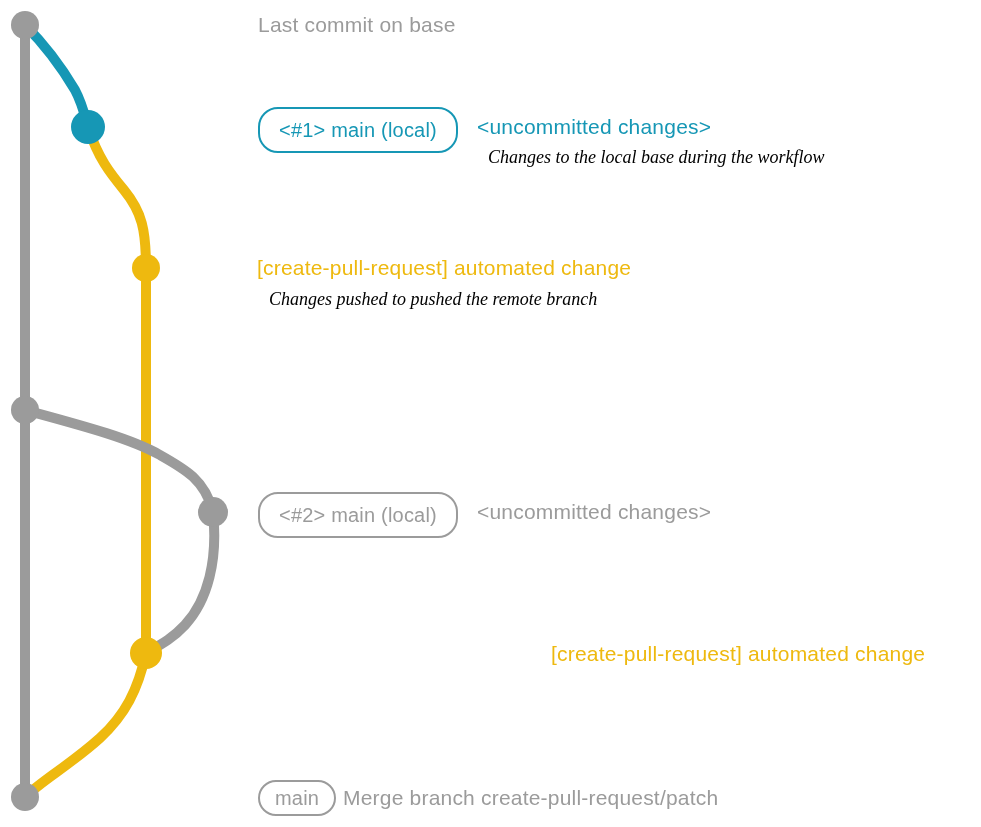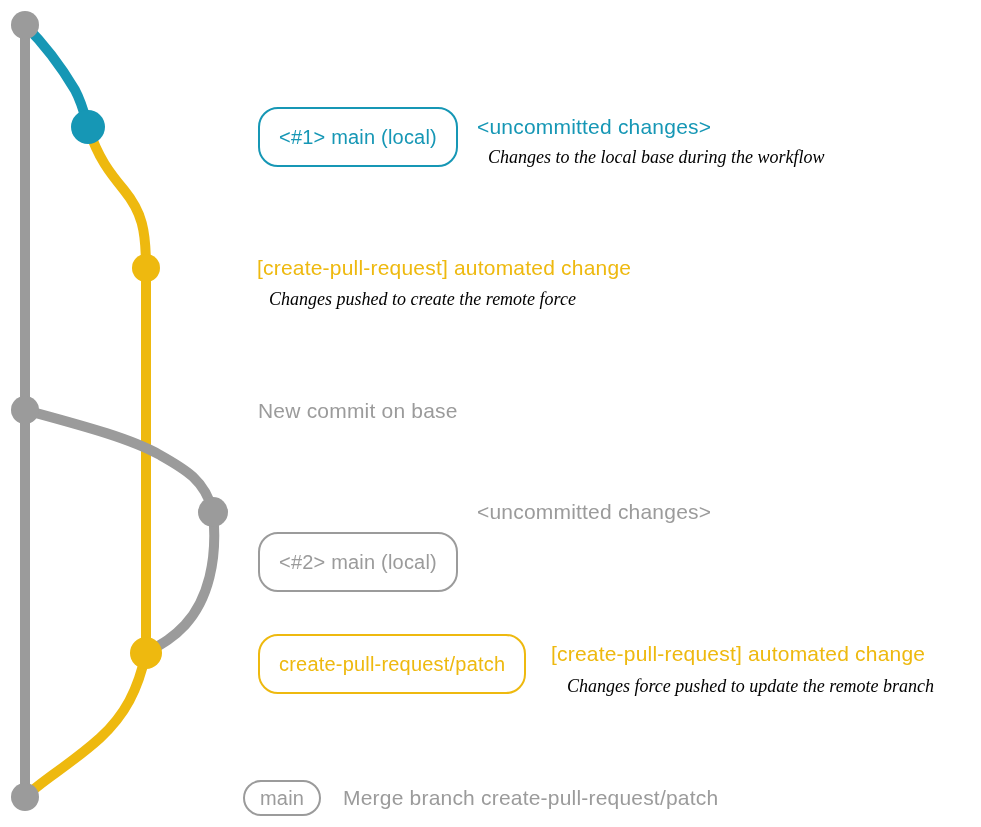--- a/index.html
+++ b/index.html
@@ -10,46 +10,46 @@
   .graph-svg{position:absolute;left:0;top:0;}
   .label{
     position:absolute;font-size:21px;line-height:26px;white-space:nowrap;
     letter-spacing:0.2px;
   }
   .gray{color:#9b9b9b;}
   .blue{color:#1697b5;}
   .yellow{color:#eeb90f;text-align:right;}
   .badge{
     position:absolute;display:inline-block;border:2px solid;border-radius:20px;
-    font-size:20px;line-height:36px;padding:10px 19px;white-space:nowrap;
+    font-size:20px;line-height:36px;padding:3px 19px;white-space:nowrap;
     background:#fff;letter-spacing:0.2px;
   }
   .badge.gray{border-color:#9b9b9b;color:#9b9b9b;}
   .badge.blue{border-color:#1697b5;color:#1697b5;}
   .badge.yellow{border-color:#eeb90f;color:#eeb90f;}
   .badge.small{line-height:32px;padding:0 15px;border-radius:18px;}
   .desc{
     position:absolute;font-family:"Liberation Serif",serif;font-size:18px;
     line-height:22px;color:#000;white-space:nowrap;font-style:italic;
   }
   
   #t1{left:258px;top:12px;}
   #badge1{left:258px;top:107px;}
   #t2{left:477px;top:114px;}
   #d1{left:488px;top:146px;}
   #t3{left:257px;top:255px;}
   #d2{left:269px;top:288px;}
   #t4{left:258px;top:398px;}
-  #badge2{left:258px;top:492px;margin-top:40px;}
+  #badge2{left:258px;top:492px;}
   #t5{left:477px;top:499px;}
   #d3{left:488px;top:532px;}
   #badge3{left:258px;top:634px;}
   #t6{left:551px;top:641px;}
   #d4{left:567px;top:675px;}
-  #badge4{left:243px;top:780px;}
+  #badge4{left:258px;top:780px;}
   #t7{left:343px;top:785px;}
 </style>
 </head>
 <body>
 
 <div class="canvas">
 
   <svg class="graph-svg" width="240" height="827" viewBox="0 0 240 827">
 
     <path d="M25,25 L25,797" stroke="#9b9b9b" stroke-width="10" fill="none"></path>
@@ -64,33 +64,31 @@
 
     <circle cx="25" cy="25" r="14" fill="#9b9b9b"></circle>
     <circle cx="88" cy="127" r="17" fill="#1697b5"></circle>
     <circle cx="146" cy="268" r="14" fill="#eeb90f"></circle>
     <circle cx="25" cy="410" r="14" fill="#9b9b9b"></circle>
     <circle cx="213" cy="512" r="15" fill="#9b9b9b"></circle>
     <circle cx="146" cy="653" r="16" fill="#eeb90f"></circle>
     <circle cx="25" cy="797" r="14" fill="#9b9b9b"></circle>
   </svg>
 
+  <span id="t1" class="label gray">Last commit on base</span>
 
   <span id="badge1" class="badge blue">&lt;#1&gt; main (local)</span>
   <span id="t2" class="label blue">&lt;uncommitted changes&gt;</span>
   <span id="d1" class="desc">Changes to the local base during the workflow</span>
 
   <span id="t3" class="label yellow">[create-pull-request] automated change</span>
-  <span id="d2" class="desc">Changes pushed to create the remote force</span>
+  <span id="d2" class="desc">Changes pushed to pushed the remote branch</span>
 
-  <span id="t4" class="label gray">New commit on base</span>
 
   <span id="badge2" class="badge gray">&lt;#2&gt; main (local)</span>
   <span id="t5" class="label gray">&lt;uncommitted changes&gt;</span>
 
-  <span id="badge3" class="badge yellow">create-pull-request/patch</span>
   <span id="t6" class="label yellow">[create-pull-request] automated change</span>
-  <span id="d4" class="desc">Changes force pushed to update the remote branch</span>
 
   <span id="badge4" class="badge gray small">main</span>
   <span id="t7" class="label gray">Merge branch create-pull-request/patch</span>
 
 </div>
 
 </body></html>

